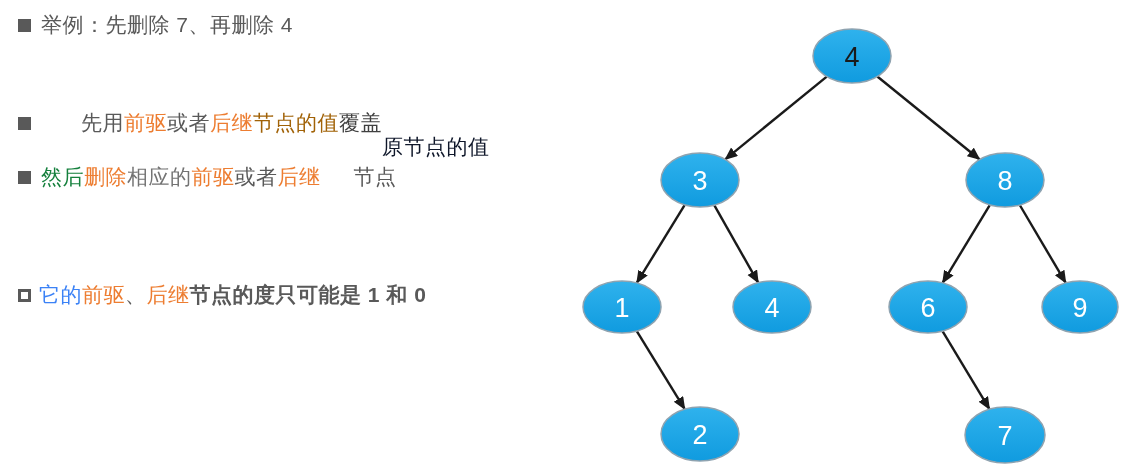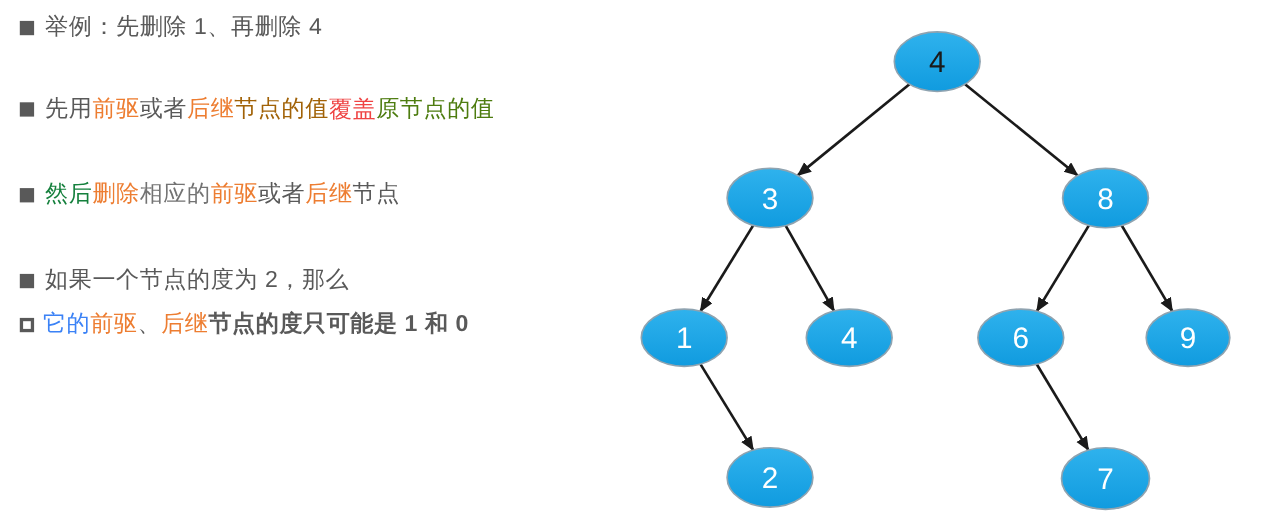--- a/index.html
+++ b/index.html
@@ -48,45 +48,41 @@
     font-size:27px;
   }
 </style>
 </head>
 <body>
 
 <div class="canvas">
   <div class="bullets" id="bullets">
       <div class="bullet pos-0">
         <span class="marker filled"></span>
-        <span style="color: rgb(89, 89, 89);">举例：先删除 1、再删除 4</span>
+        <span style="color: rgb(89, 89, 89);">举例：先删除 7、再删除 4</span>
       </div>
       <div class="bullet pos-1">
         <span class="marker filled"></span>
-        <span style="color: rgb(89, 89, 89);">先用</span>
+        <span style="color: rgb(89, 89, 89); margin-left: 40px;">先用</span>
         <span style="color: rgb(237, 125, 49);">前驱</span>
         <span style="color: rgb(89, 89, 89);">或者</span>
         <span style="color: rgb(237, 125, 49);">后继</span>
         <span style="color: #a16207;">节点的值</span>
-        <span style="color: #ef4444; font-family: Liberation Serif, serif;">覆盖</span>
-        <span style="color: #4d7c0f;">原节点的值</span>
+        <span style="color: #404040;">覆盖</span>
+        <span style="color: #0f172a; margin-top: 48px;">原节点的值</span>
       </div>
       <div class="bullet pos-2">
         <span class="marker filled"></span>
         <span style="color: #15803d;">然后</span>
         <span style="color: rgb(237, 125, 49); text-align: right;">删除</span>
         <span style="color: #737373;">相应的</span>
         <span style="color: rgb(237, 125, 49);">前驱</span>
         <span style="color: rgb(89, 89, 89);">或者</span>
         <span style="color: rgb(237, 125, 49);">后继</span>
-        <span style="color: rgb(89, 89, 89);">节点</span>
-      </div>
-      <div class="bullet pos-3">
-        <span class="marker filled"></span>
-        <span style="color: rgb(89, 89, 89);">如果一个节点的度为 2，那么</span>
+        <span style="color: rgb(89, 89, 89); margin-left: 33px;">节点</span>
       </div>
       <div class="bullet pos-4">
         <span class="marker hollow"></span>
         <span style="color: #3b82f6;">它的</span>
         <span style="color: rgb(237, 125, 49);">前驱</span>
         <span style="color: rgb(89, 89, 89);">、</span>
         <span style="color: rgb(237, 125, 49);">后继</span>
         <span style="color: rgb(89, 89, 89); font-weight: bold;">节点的度只可能是 1 和 0</span>
       </div>
     </div>

